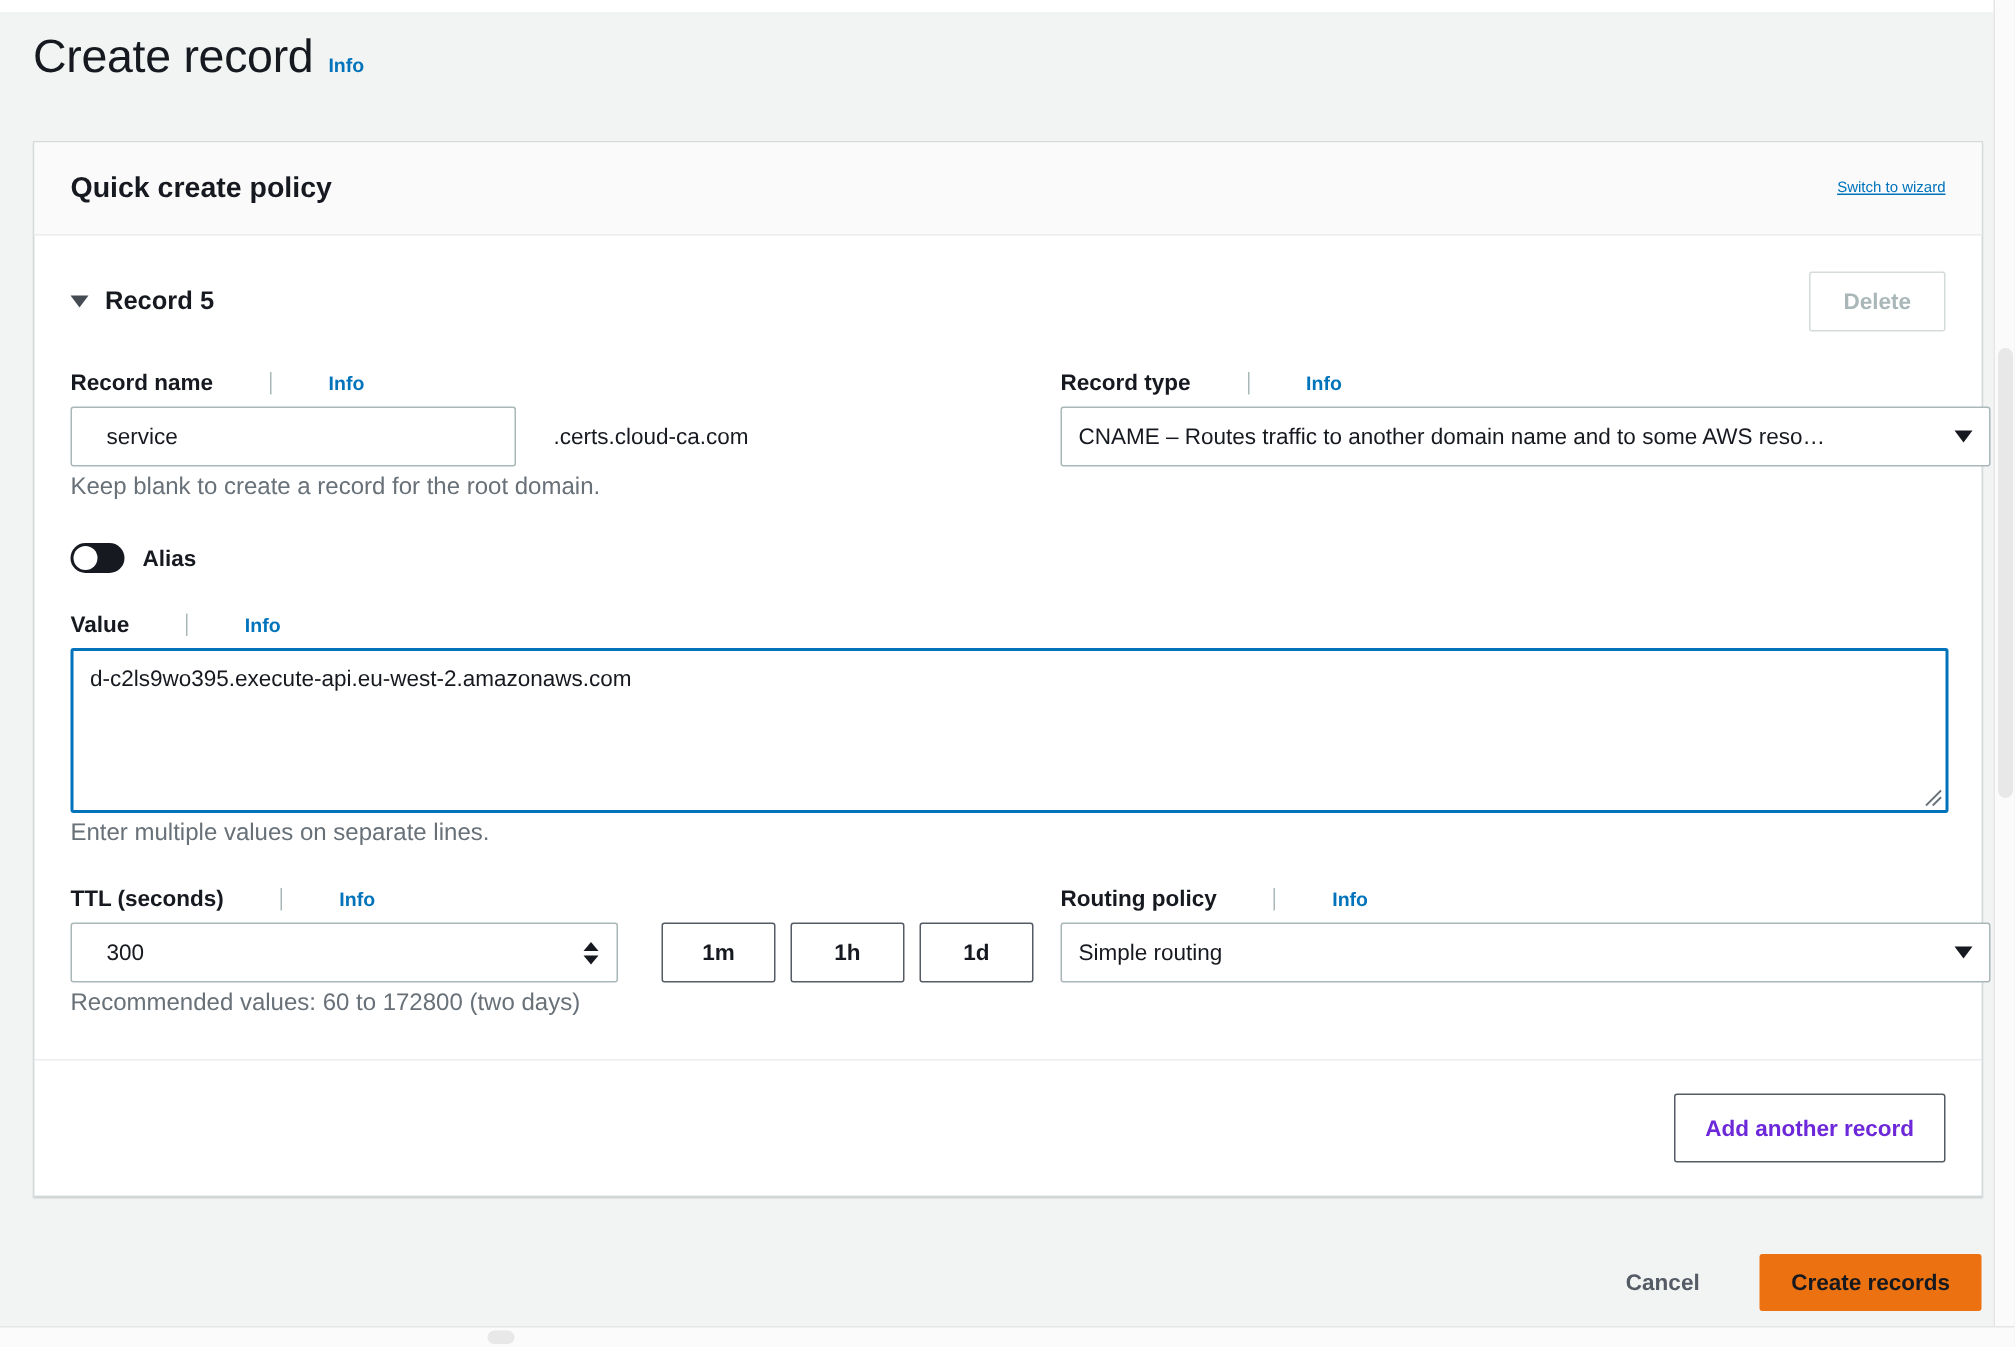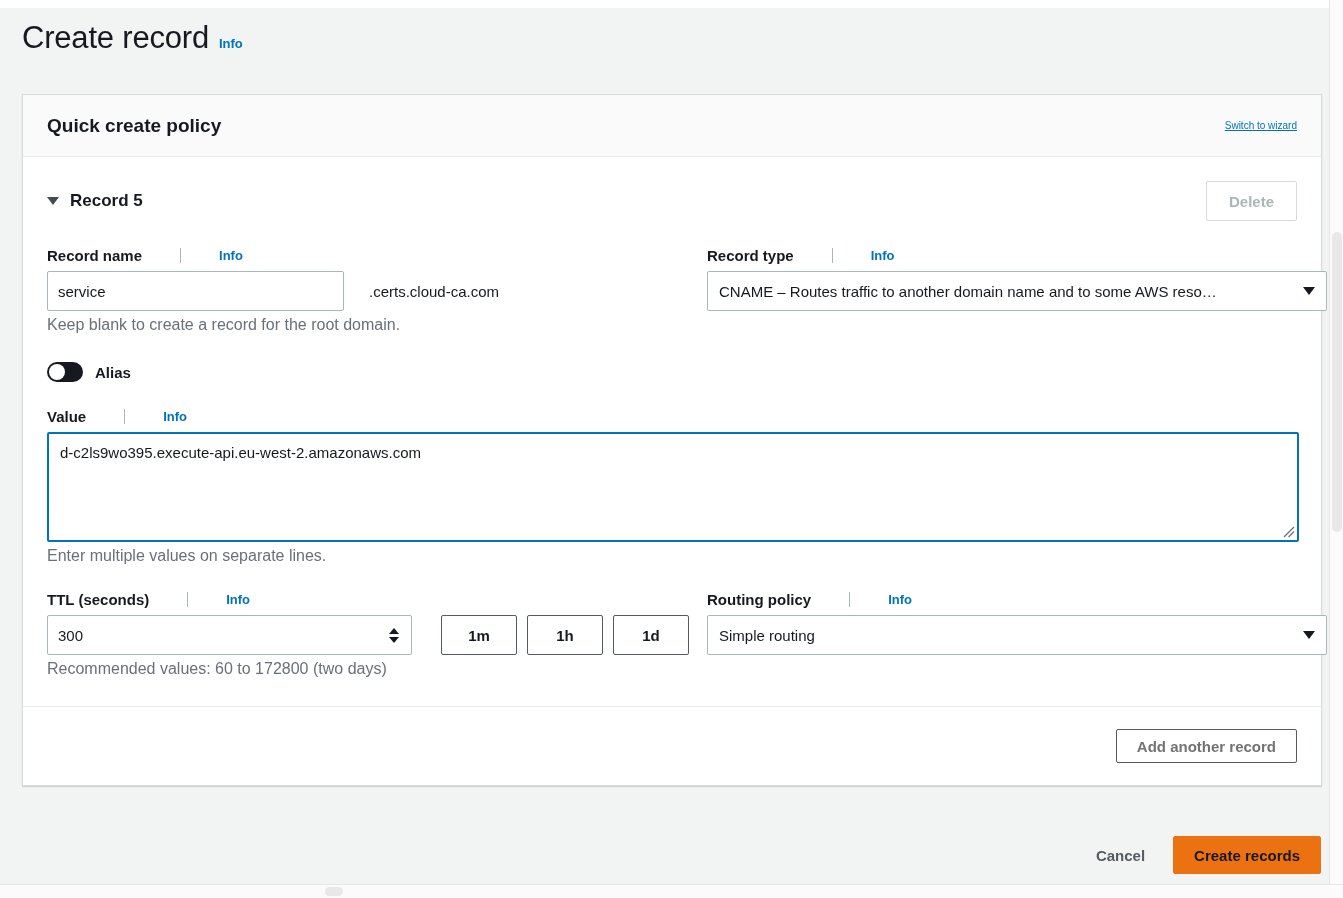--- a/index.html
+++ b/index.html
@@ -112,23 +112,23 @@
     font-family: "Liberation Sans", sans-serif;
     font-size: 15px;
     font-weight: bold;
     border-radius: 2px;
     cursor: pointer;
     white-space: nowrap;
   }
   .btn-normal {
     background: #ffffff;
     border: 1px solid #545b64;
-    color: #737373;
+    color: #6d28d9;
     padding: 0 20px;
-    height: 34px;
+    height: 46px;
   }
   .btn-disabled {
     background: #ffffff;
     border: 1px solid #d5dbdb;
     color: #aab7b8;
     padding: 0 22px;
     height: 40px;
     cursor: default;
   }
   .btn-primary {
@@ -180,21 +180,21 @@
   }
 
   .input {
     font-family: "Liberation Sans", sans-serif;
     font-size: 15px;
     color: #16191f;
     background: #ffffff;
     border: 1px solid #aab7b8;
     border-radius: 2px;
     height: 40px;
-    padding: 0 10px;
+    padding: 0 23px;
     outline: none;
   }
   .name-row {
     display: flex;
     align-items: center;
     gap: 0;
   }
   #record-name-input { width: 297px; }
   .domain-suffix {
     font-size: 15px;
@@ -346,21 +346,21 @@
     padding: 22px 24px;
     display: flex;
     justify-content: flex-end;
   }
   .page-actions {
     position: absolute;
     right: 22px;
     top: 836px;
     display: flex;
     align-items: center;
-    gap: 10px;
+    gap: 22px;
   }
 
   
   .vscroll {
     position: absolute;
     top: 0; right: 0;
     width: 14px; height: 898px;
     background: #fbfbfb;
     border-left: 1px solid #e6e6e6;
   }

